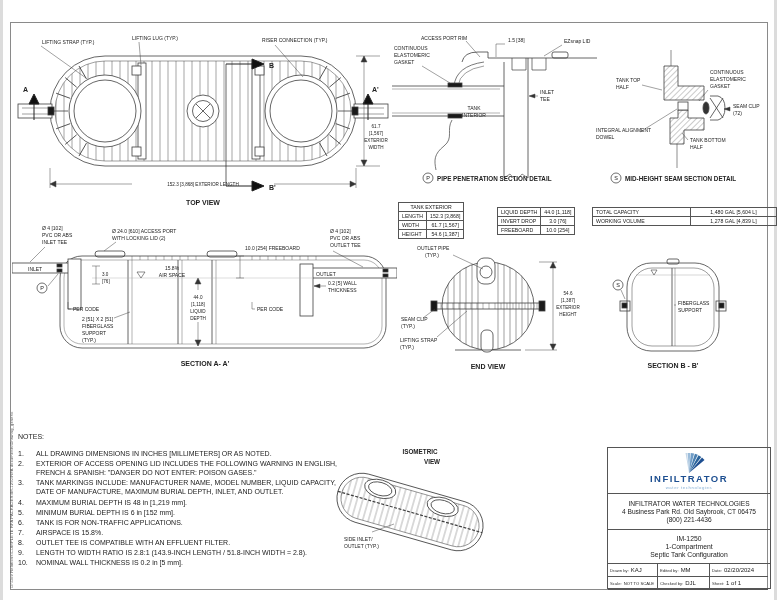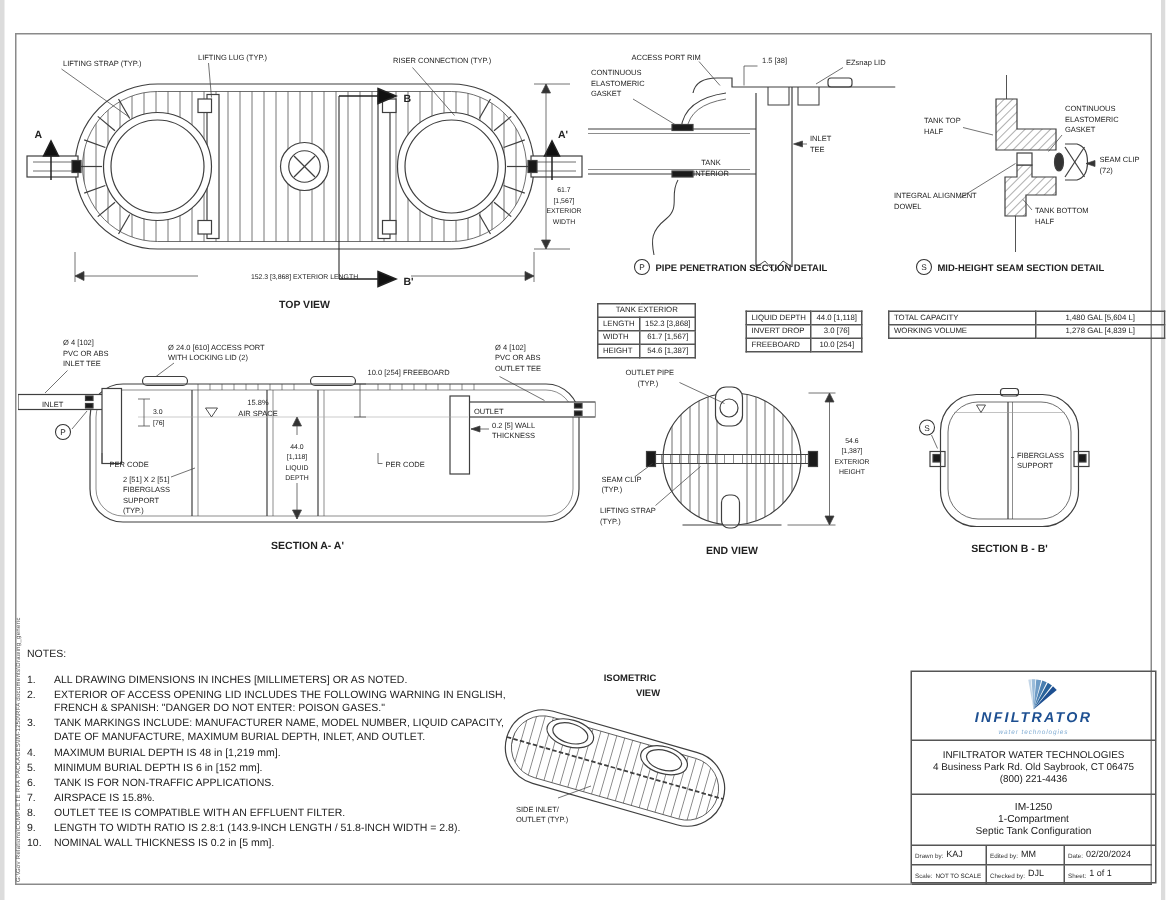--- a/index.html
+++ b/index.html
@@ -22,21 +22,21 @@
   .spec .v{text-align:center;}
   
   #notes{left:18px;top:432px;width:320px;font-size:7px;line-height:1.3;}
   #notes .nt{margin:0 0 8px 0;}
   #notes ol{margin:0;padding:0;list-style:none;counter-reset:n;}
   #notes li{counter-increment:n;position:relative;padding-left:18px;margin:0 0 1px 0;}
   #notes li::before{content:counter(n) ".";position:absolute;left:0;}
   
   #tblock{left:607px;top:447px;width:162px;height:140px;border:1px solid #555;font-size:6.8px;}
   #tblock .sec{border-bottom:1px solid #555;text-align:center;}
-  #tblock .logo-sec{height:45px;display:flex;flex-direction:column;align-items:center;justify-content:center;font-style:italic;}
+  #tblock .logo-sec{height:45px;display:flex;flex-direction:column;align-items:center;justify-content:center;}
   .brand{font-weight:bold;font-size:9.5px;letter-spacing:1.5px;}
   .tagline{font-size:4.3px;letter-spacing:0.6px;margin-top:1px;}
   #tblock .co-sec{height:35px;display:flex;flex-direction:column;justify-content:center;gap:1px;font-size:6.6px;}
   #tblock .mdl-sec{height:33px;display:flex;flex-direction:column;justify-content:center;gap:1px;font-size:6.8px;}
   #tblock .fields{display:grid;grid-template-columns:50px 52px 58px;}
   #tblock .fcell{border-right:1px solid #555;border-bottom:1px solid #555;padding:1px 2px;height:10px;
                  display:flex;align-items:center;gap:2px;overflow:hidden;}
   #tblock .fcell:nth-child(3n){border-right:none;}
   .fl{font-size:4.2px;color:#333;white-space:nowrap;}
   .fv{font-size:6px;white-space:nowrap;}

